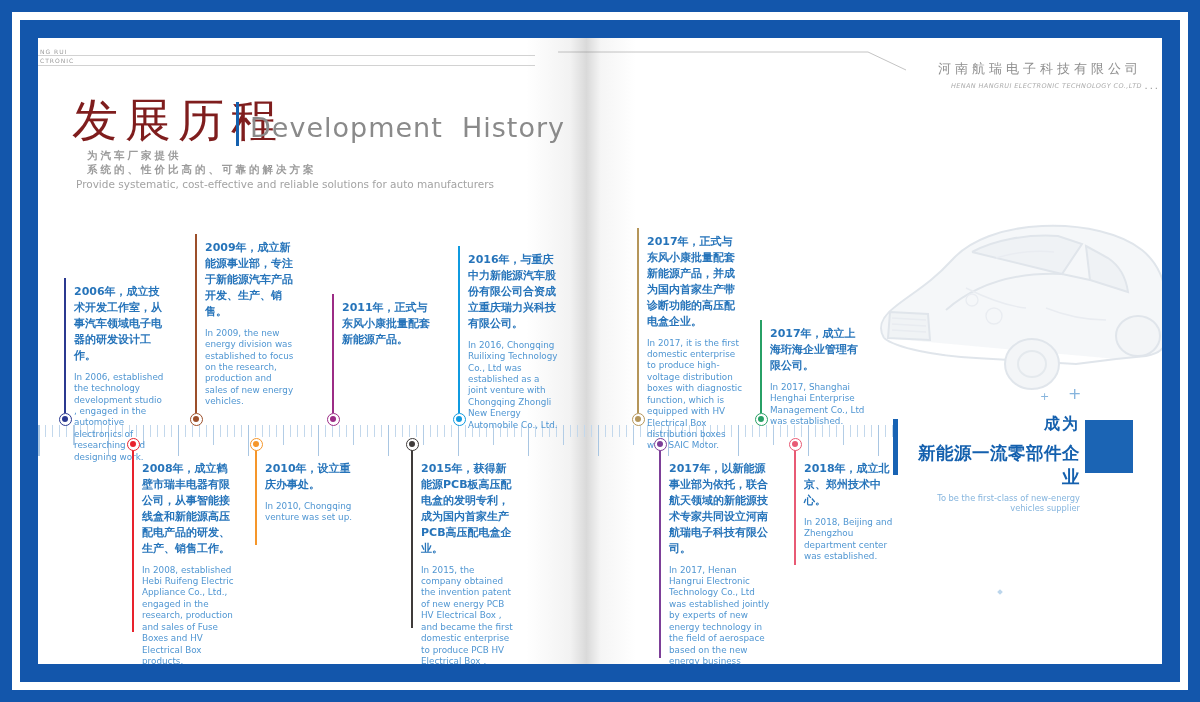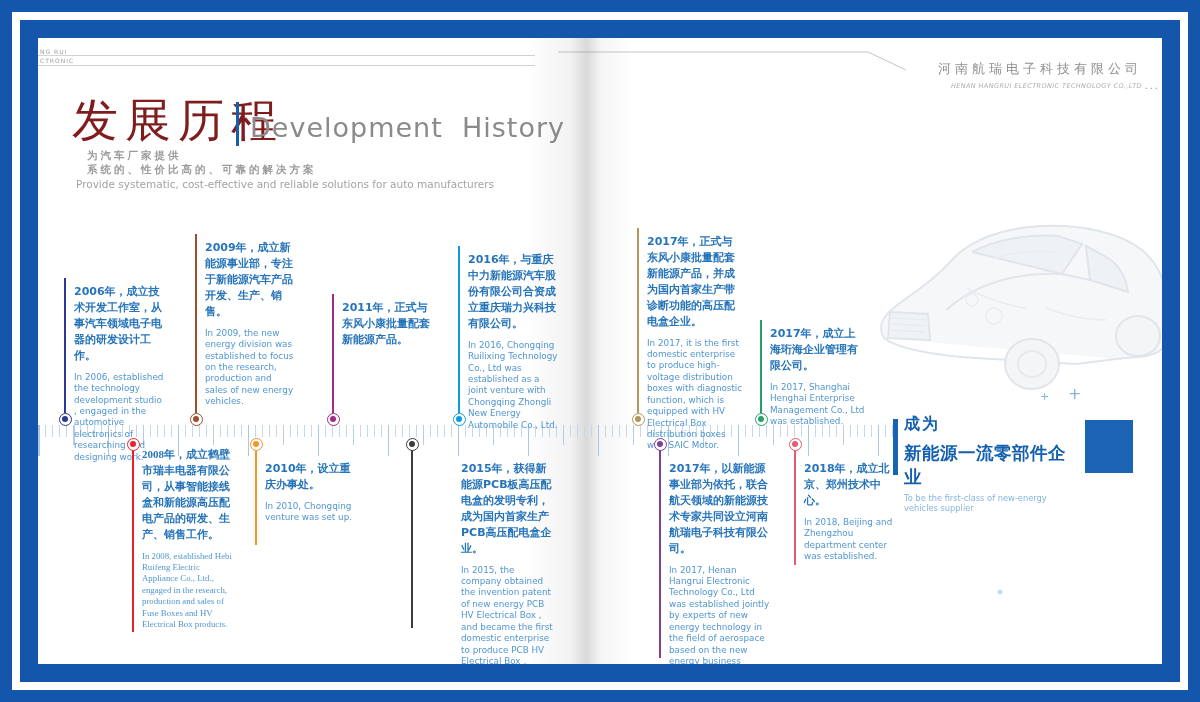--- a/index.html
+++ b/index.html
@@ -41,21 +41,21 @@
   
   .ev-line{position:absolute;width:1.6px;}
   .ev-dot{position:absolute;width:13px;height:13px;border:1.5px solid currentColor;border-radius:50%;box-sizing:border-box;background:#fff;}
   .ev-dot::after{content:'';position:absolute;left:50%;top:50%;transform:translate(-50%,-50%);width:6px;height:6px;border-radius:50%;background:currentColor;}
   .ev-text{position:absolute;}
   .ev-text .cn{font-size:11px;line-height:1.45;font-weight:700;color:#2674ba;}
   .ev-text .en{font-size:8.8px;line-height:1.3;color:#5096d2;margin-top:8px;}
 
   
   .tag-bar{position:absolute;left:855px;top:381px;width:5px;height:56px;background:#1863b4;}
-  .tag-text{position:absolute;left:866px;top:376px;width:176px;}
+  .tag-text{position:absolute;left:866px;top:376px;width:176px;text-align:right;}
   .tag-cn1{font-size:16px;font-weight:700;color:#1460ae;letter-spacing:2px;}
   .tag-cn2{font-size:17.5px;font-weight:700;color:#1460ae;letter-spacing:.5px;margin-top:6px;}
   .tag-en{font-size:8.3px;color:#85b5de;margin-top:4px;}
   .tag-square{position:absolute;left:1047px;top:382px;width:48px;height:53px;background:#1b64b4;}
   .plus{position:absolute;color:#86b4dd;font-weight:400;}
   .plus-s{left:1002px;top:352px;font-size:11px;}
   .plus-l{left:1030px;top:346px;font-size:16px;}
   .sparkle{position:absolute;left:960px;top:552px;width:4px;height:4px;background:#bcd6ec;transform:rotate(45deg);}
 
   .car{position:absolute;left:838px;top:150px;}
@@ -158,37 +158,37 @@
         <div class="ev-line" style="left: 722.2px; background: rgb(39, 160, 101); top: 282px; height: 93px;"></div>
         <div class="ev-dot" style="left: 716.5px; top: 374.5px; color: rgb(39, 160, 101);"></div>
         <div class="ev-text" style="left: 732px; top: 288px; width: 96px;">
           <div class="cn">2017年，成立上海珩海企业管理有限公司。</div>
           <div class="en">In 2017, Shanghai Henghai Enterprise Management Co., Ltd was established.</div>
         </div>
       </div>
       <div>
         <div class="ev-line" style="left: 94.2px; background: rgb(232, 34, 45); top: 412px; height: 182px;"></div>
         <div class="ev-dot" style="left: 88.5px; top: 399.5px; color: rgb(232, 34, 45);"></div>
-        <div class="ev-text" style="left: 104px; top: 409px; width: 92px; font-family: Liberation Serif, serif;">
+        <div class="ev-text" style="left: 104px; top: 423px; width: 92px;">
           <div class="cn">2008年，成立鹤壁市瑞丰电器有限公司，从事智能接线盒和新能源高压配电产品的研发、生产、销售工作。</div>
           <div class="en">In 2008, established Hebi Ruifeng Electric Appliance Co., Ltd., engaged in the research, production and sales of Fuse Boxes and HV Electrical Box products.</div>
         </div>
       </div>
       <div>
         <div class="ev-line" style="left: 217.2px; background: rgb(245, 150, 42); top: 412px; height: 95px;"></div>
         <div class="ev-dot" style="left: 211.5px; top: 399.5px; color: rgb(245, 150, 42);"></div>
         <div class="ev-text" style="left: 227px; top: 423px; width: 92px;">
           <div class="cn">2010年，设立重庆办事处。</div>
           <div class="en">In 2010, Chongqing venture was set up.</div>
         </div>
       </div>
       <div>
         <div class="ev-line" style="left: 373.2px; background: rgb(63, 59, 58); top: 412px; height: 178px;"></div>
         <div class="ev-dot" style="left: 367.5px; top: 399.5px; color: rgb(63, 59, 58);"></div>
-        <div class="ev-text" style="left: 383px; top: 423px; width: 92px; margin-left: 40px;">
+        <div class="ev-text" style="left: 383px; top: 423px; width: 92px;">
           <div class="cn">2015年，获得新能源PCB板高压配电盒的发明专利，成为国内首家生产PCB高压配电盒企业。</div>
           <div class="en">In 2015, the company obtained the invention patent of new energy PCB HV Electrical Box , and became the first domestic enterprise to produce PCB HV Electrical Box .</div>
         </div>
       </div>
       <div>
         <div class="ev-line" style="left: 621.2px; background: rgb(125, 63, 152); top: 412px; height: 208px;"></div>
         <div class="ev-dot" style="left: 615.5px; top: 399.5px; color: rgb(125, 63, 152);"></div>
         <div class="ev-text" style="left: 631px; top: 423px; width: 102px;">
           <div class="cn">2017年，以新能源事业部为依托，联合航天领域的新能源技术专家共同设立河南航瑞电子科技有限公司。</div>
           <div class="en">In 2017, Henan Hangrui Electronic Technology Co., Ltd was established jointly by experts of new energy technology in the field of aerospace based on the new energy business department.</div>

